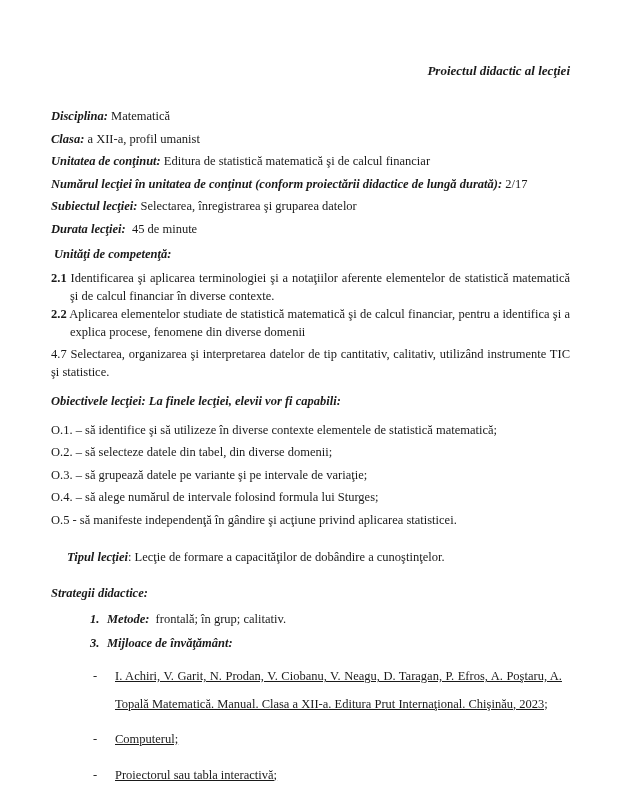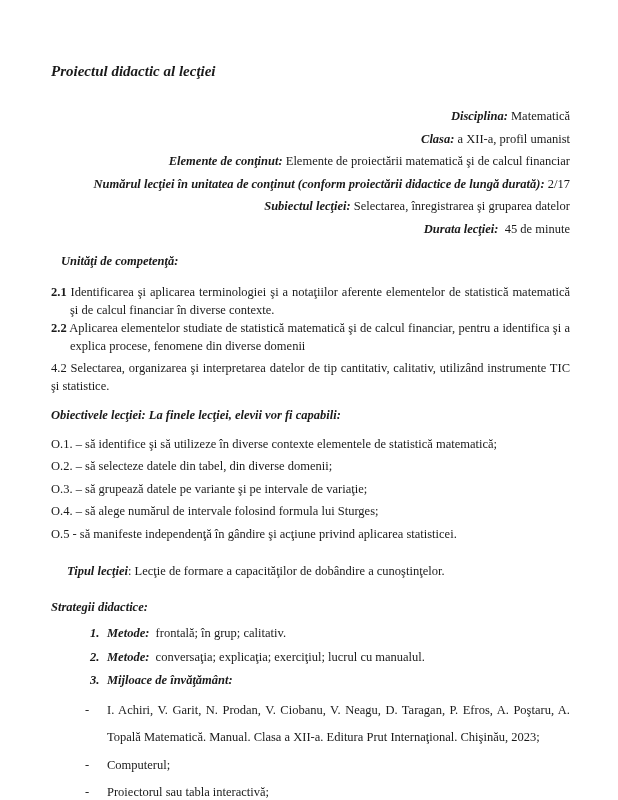--- a/index.html
+++ b/index.html
@@ -15,33 +15,33 @@
     background: #ffffff;
     color: #1a1a1a;
     font-family: "Liberation Serif", "DejaVu Serif", serif;
     font-size: 12.5px;
     box-sizing: border-box;
     padding: 0 48px 0 51px;
     overflow: hidden;
   }
   .title {
     margin: 62px 0 0 0;
-    font-size: 15px;
+    font-size: 13px;
     font-weight: bold;
     font-style: italic;
-    text-align: left;
+    text-align: right;
     line-height: 18px;
   }
   .bi { font-weight: bold; font-style: italic; }
   .b  { font-weight: bold; }
 
   .meta-block { margin-top: 25px; }
-  .meta-line  { line-height: 22.5px; margin: 0; text-align: right; }
+  .meta-line  { line-height: 22.5px; margin: 0; }
 
-  .comp-heading { line-height: 22.5px; margin: 10px; font-family: Liberation Serif, serif; }
+  .comp-heading { line-height: 22.5px; margin: 3px; font-family: Liberation Serif, serif; }
 
   .comp-list { margin-top: 0; }
   .comp-item {
     margin: 0;
     line-height: 18px;
     text-align: justify;
     padding-left: 19px;
     text-indent: -19px;
   }
   .comp-item.no-hang {
@@ -68,72 +68,72 @@
   }
   .num-marker {
     display: inline-block;
     width: 17px;
     font-weight: bold;
     font-style: italic;
   }
 
   .dash-list { margin-top: 4px; }
   .dash-item {
-    margin: 0;
+    margin: 8px;
     line-height: 27.5px;
     padding-left: 56px;
     text-indent: -22px;
+    text-decoration: underline;
   }
   .dash-item.just { text-align: justify; }
   .dash-marker {
     display: inline-block;
     width: 22px;
     text-indent: 0;
   }
 </style>
 </head>
 <body>
 
 <div class="page">
 
   <h1 class="title">Proiectul didactic al lecţiei</h1>
 
   <div class="meta-block">
     <p class="meta-line"><span class="bi">Disciplina:</span> <span>Matematică</span></p>
     <p class="meta-line"><span class="bi">Clasa:</span> <span>a XII-a, profil umanist</span></p>
-    <p class="meta-line"><span class="bi">Elemente de conţinut:</span> <span>Elemente de proiectării matematică şi de calcul financiar</span></p>
+    <p class="meta-line"><span class="bi">Unitatea de conţinut:</span> <span>Editura de statistică matematică şi de calcul financiar</span></p>
     <p class="meta-line"><span class="bi">Numărul lecţiei în unitatea de conţinut (conform proiectării didactice de lungă durată):</span> <span>2/17</span></p>
     <p class="meta-line"><span class="bi">Subiectul lecţiei:</span> <span>Selectarea, înregistrarea şi gruparea datelor</span></p>
     <p class="meta-line"><span class="bi">Durata lecţiei:</span>&nbsp; <span>45 de minute</span></p>
     <p class="comp-heading"><span class="bi">Unităţi de competenţă:</span></p>
   </div>
 
   <div class="comp-list">
     <p class="comp-item"><span class="b">2.1</span> <span>Identificarea şi aplicarea terminologiei şi a notaţiilor aferente elementelor de statistică matematică şi de calcul financiar în diverse contexte.</span></p>
     <p class="comp-item"><span class="b">2.2</span> <span>Aplicarea elementelor studiate de statistică matematică şi de calcul financiar, pentru a identifica şi a explica  procese, fenomene din diverse domenii</span></p>
-    <p class="comp-item no-hang"><span>4.2</span> <span>Selectarea, organizarea şi interpretarea datelor de tip cantitativ, calitativ, utilizând instrumente TIC şi statistice.</span></p>
+    <p class="comp-item no-hang"><span>4.7</span> <span>Selectarea, organizarea şi interpretarea datelor de tip cantitativ, calitativ, utilizând instrumente TIC şi statistice.</span></p>
   </div>
 
   <p class="obj-heading"><span class="bi">Obiectivele lecţiei: La finele lecţiei, elevii vor fi capabili:</span></p>
 
   <div class="obj-list">
     <p class="obj-item">O.1. – să  identifice şi să utilizeze în diverse contexte elementele  de statistică matematică;</p>
     <p class="obj-item">O.2. – să selecteze datele din tabel, din diverse domenii;</p>
     <p class="obj-item">O.3. – să grupează datele pe variante şi pe intervale de variaţie;</p>
     <p class="obj-item">O.4. – să alege numărul de intervale  folosind formula lui Sturges;</p>
     <p class="obj-item">O.5 -  să manifeste independenţă în gândire şi acţiune privind aplicarea statisticei.</p>
   </div>
 
   <p class="type-line"><span class="bi">Tipul lecţiei</span><span>: Lecţie de formare a capacităţilor de dobândire a cunoştinţelor.</span></p>
 
   <p class="strat-heading"><span class="bi">Strategii didactice:</span></p>
 
   <div class="num-list">
     <p class="num-item"><span class="num-marker">1.</span><span class="bi">Metode:</span>&nbsp; <span>frontală;  în grup; calitativ.</span></p>
-    <p class="num-item"><span class="num-marker">2.</span><span class="bi">Metode:</span>&nbsp; <span>conversaţia; explicaţia; exerciţiul; lucrul cu manualul.</span></p>
     <p class="num-item"><span class="num-marker">3.</span><span class="bi">Mijloace de învăţământ:</span><span></span></p>
   </div>
 
   <div class="dash-list">
     <p class="dash-item just"><span class="dash-marker">-</span><span>I. Achiri, V. Garit, N. Prodan, V. Ciobanu, V. Neagu, D. Taragan, P. Efros, A. Poştaru, A. Topală Matematică. Manual. Clasa a XII-a. Editura Prut Internaţional. Chişinău, 2023;</span></p>
     <p class="dash-item"><span class="dash-marker">-</span><span>Computerul;</span></p>
     <p class="dash-item"><span class="dash-marker">-</span><span>Proiectorul sau tabla interactivă;</span></p>
     <p class="dash-item"><span class="dash-marker">-</span><span>Fişa cu tabele.</span></p>
   </div>
 

